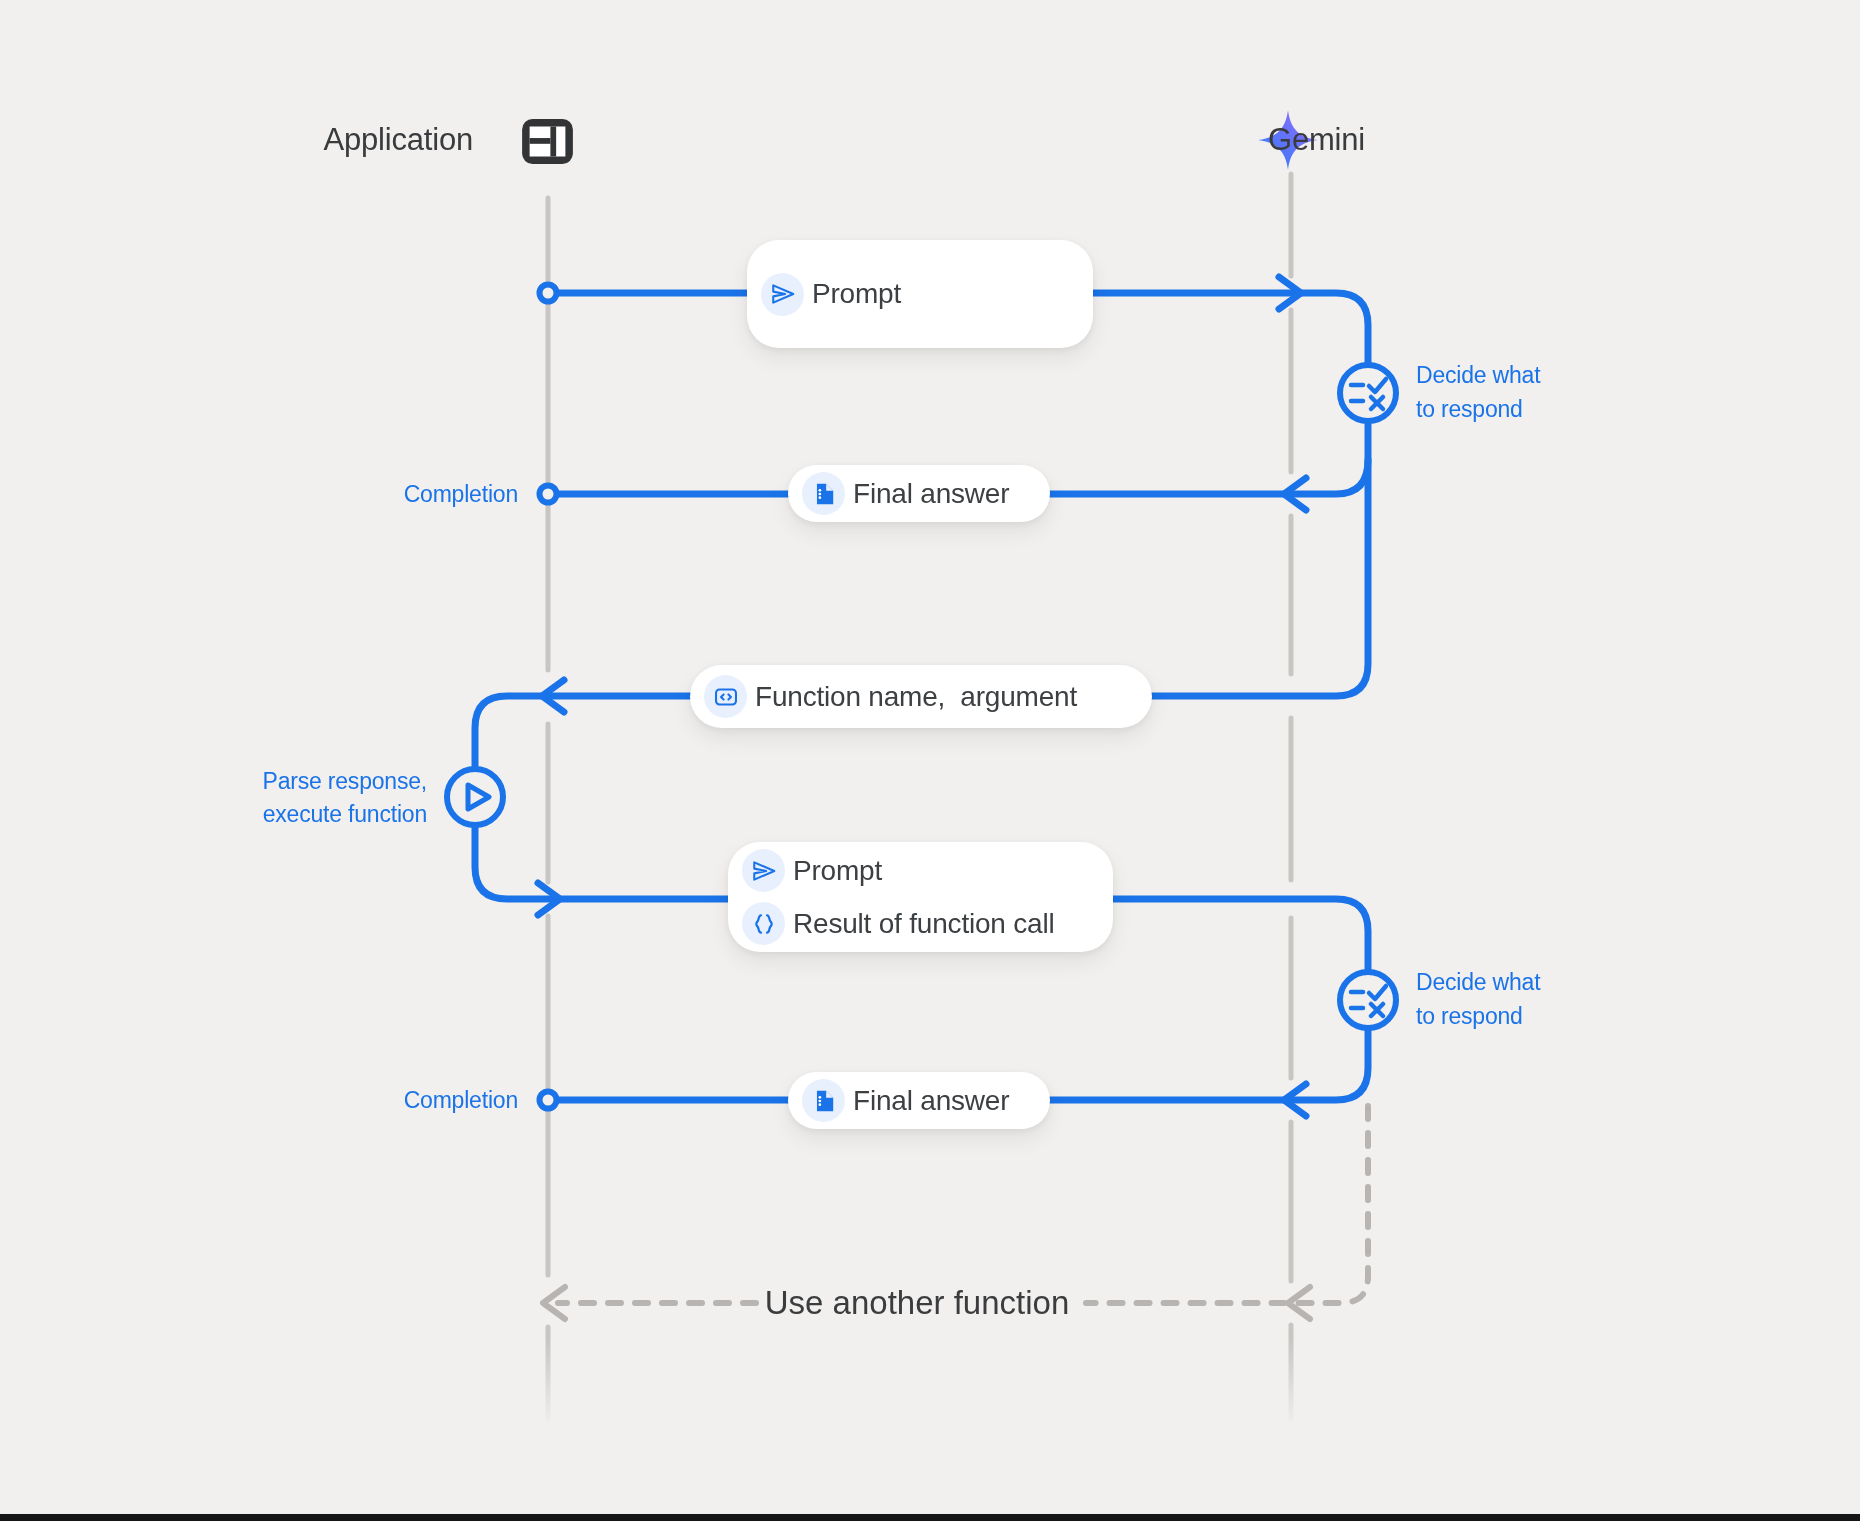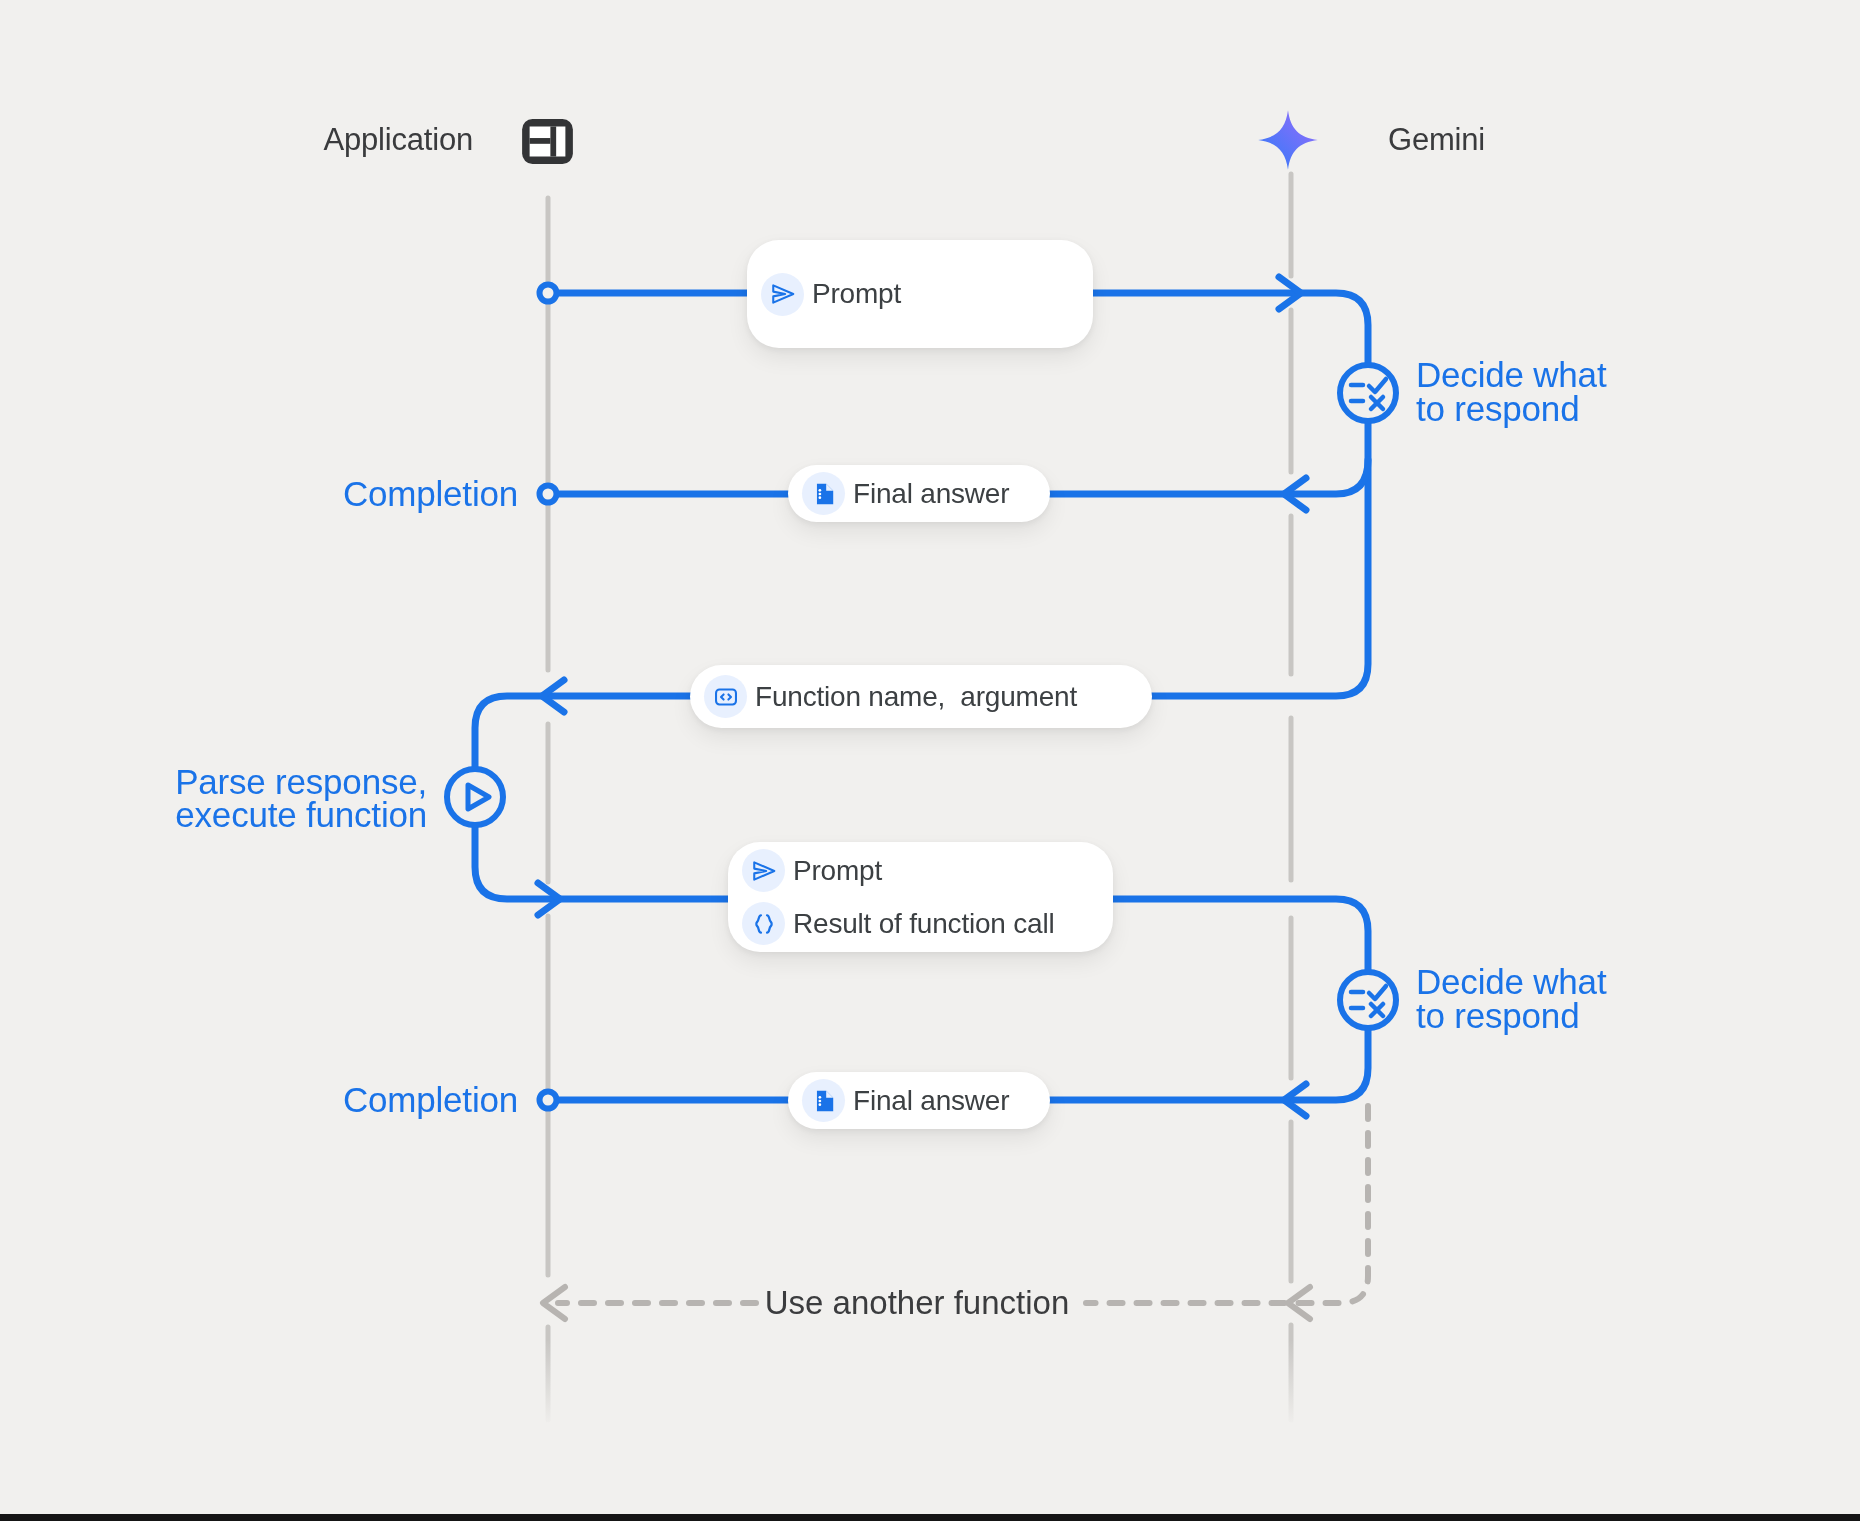--- a/index.html
+++ b/index.html
@@ -15,21 +15,21 @@
   .actor-label{font-size:31px;font-weight:500;color:#3a3b3d;letter-spacing:-.2px;white-space:nowrap;}
   
   .msg-box{position:absolute;background:#ffffff;border-radius:32px;
            box-shadow:0 10px 22px rgba(0,0,0,.07),0 2px 6px rgba(0,0,0,.06);
            display:flex;flex-direction:column;justify-content:center;}
   .msg-row{display:flex;align-items:center;gap:8px;padding-left:14px;height:53px;}
   .chip{width:43px;height:43px;border-radius:50%;background:var(--chip);
         display:flex;align-items:center;justify-content:center;flex:0 0 43px;}
   .msg-text{font-size:28px;color:var(--dark);letter-spacing:-.2px;white-space:pre;}
   
-  .blue-label{color:var(--blue);font-size:35px;font-weight:500;line-height:34px;letter-spacing:-.2px;}
+  .blue-label{color:var(--blue);font-size:23px;font-weight:500;line-height:34px;letter-spacing:-.2px;}
   .loop-label{color:#3b3c3e;font-size:33px;font-weight:500;line-height:34px;text-align:center;}
   .fade{position:absolute;left:0;top:1340px;width:1860px;height:95px;
         background:linear-gradient(to bottom, rgba(241,240,238,0) 0%, #f1f0ee 92%);}
   .bottom-bar{position:absolute;left:0;top:1514px;width:1860px;height:7px;background:#151515;}
 </style>
 </head>
 <body>
 
 <div class="stage">
 
@@ -115,21 +115,21 @@
 
   <svg class="abs" style="left:1257px;top:109px;" width="62" height="62" viewBox="0 0 100 100">
     <defs>
       <linearGradient id="gemgrad" x1="0" y1="1" x2="1" y2="0">
         <stop offset="0" stop-color="#2b7cf8"></stop>
         <stop offset="1" stop-color="#9a6bfb"></stop>
       </linearGradient>
     </defs>
     <path d="M50 2 C54 32 68 46 98 50 C68 54 54 68 50 98 C46 68 32 54 2 50 C32 46 46 32 50 2 Z" fill="url(#gemgrad)"></path>
   </svg>
-  <div class="abs actor-label" style="left:1388px;top:122px;">Gemini</div>
+  <div class="abs actor-label" style="left:1268px;top:122px;">Gemini</div>
 
   <div class="msg-box" style="left:747px;top:240px;width:346px;height:108px;">
     <div class="msg-row">
       <span class="chip">
         <svg width="26" height="26" viewBox="0 0 24 24" fill="none" stroke="#1a73e8" stroke-width="1.9" stroke-linejoin="round" stroke-linecap="round">
           <path d="M3 20 L21.5 12 L3 4 L3 9.8 L14 12 L3 14.2 Z"></path>
         </svg>
       </span>
       <span class="msg-text">Prompt</span>
     </div>

